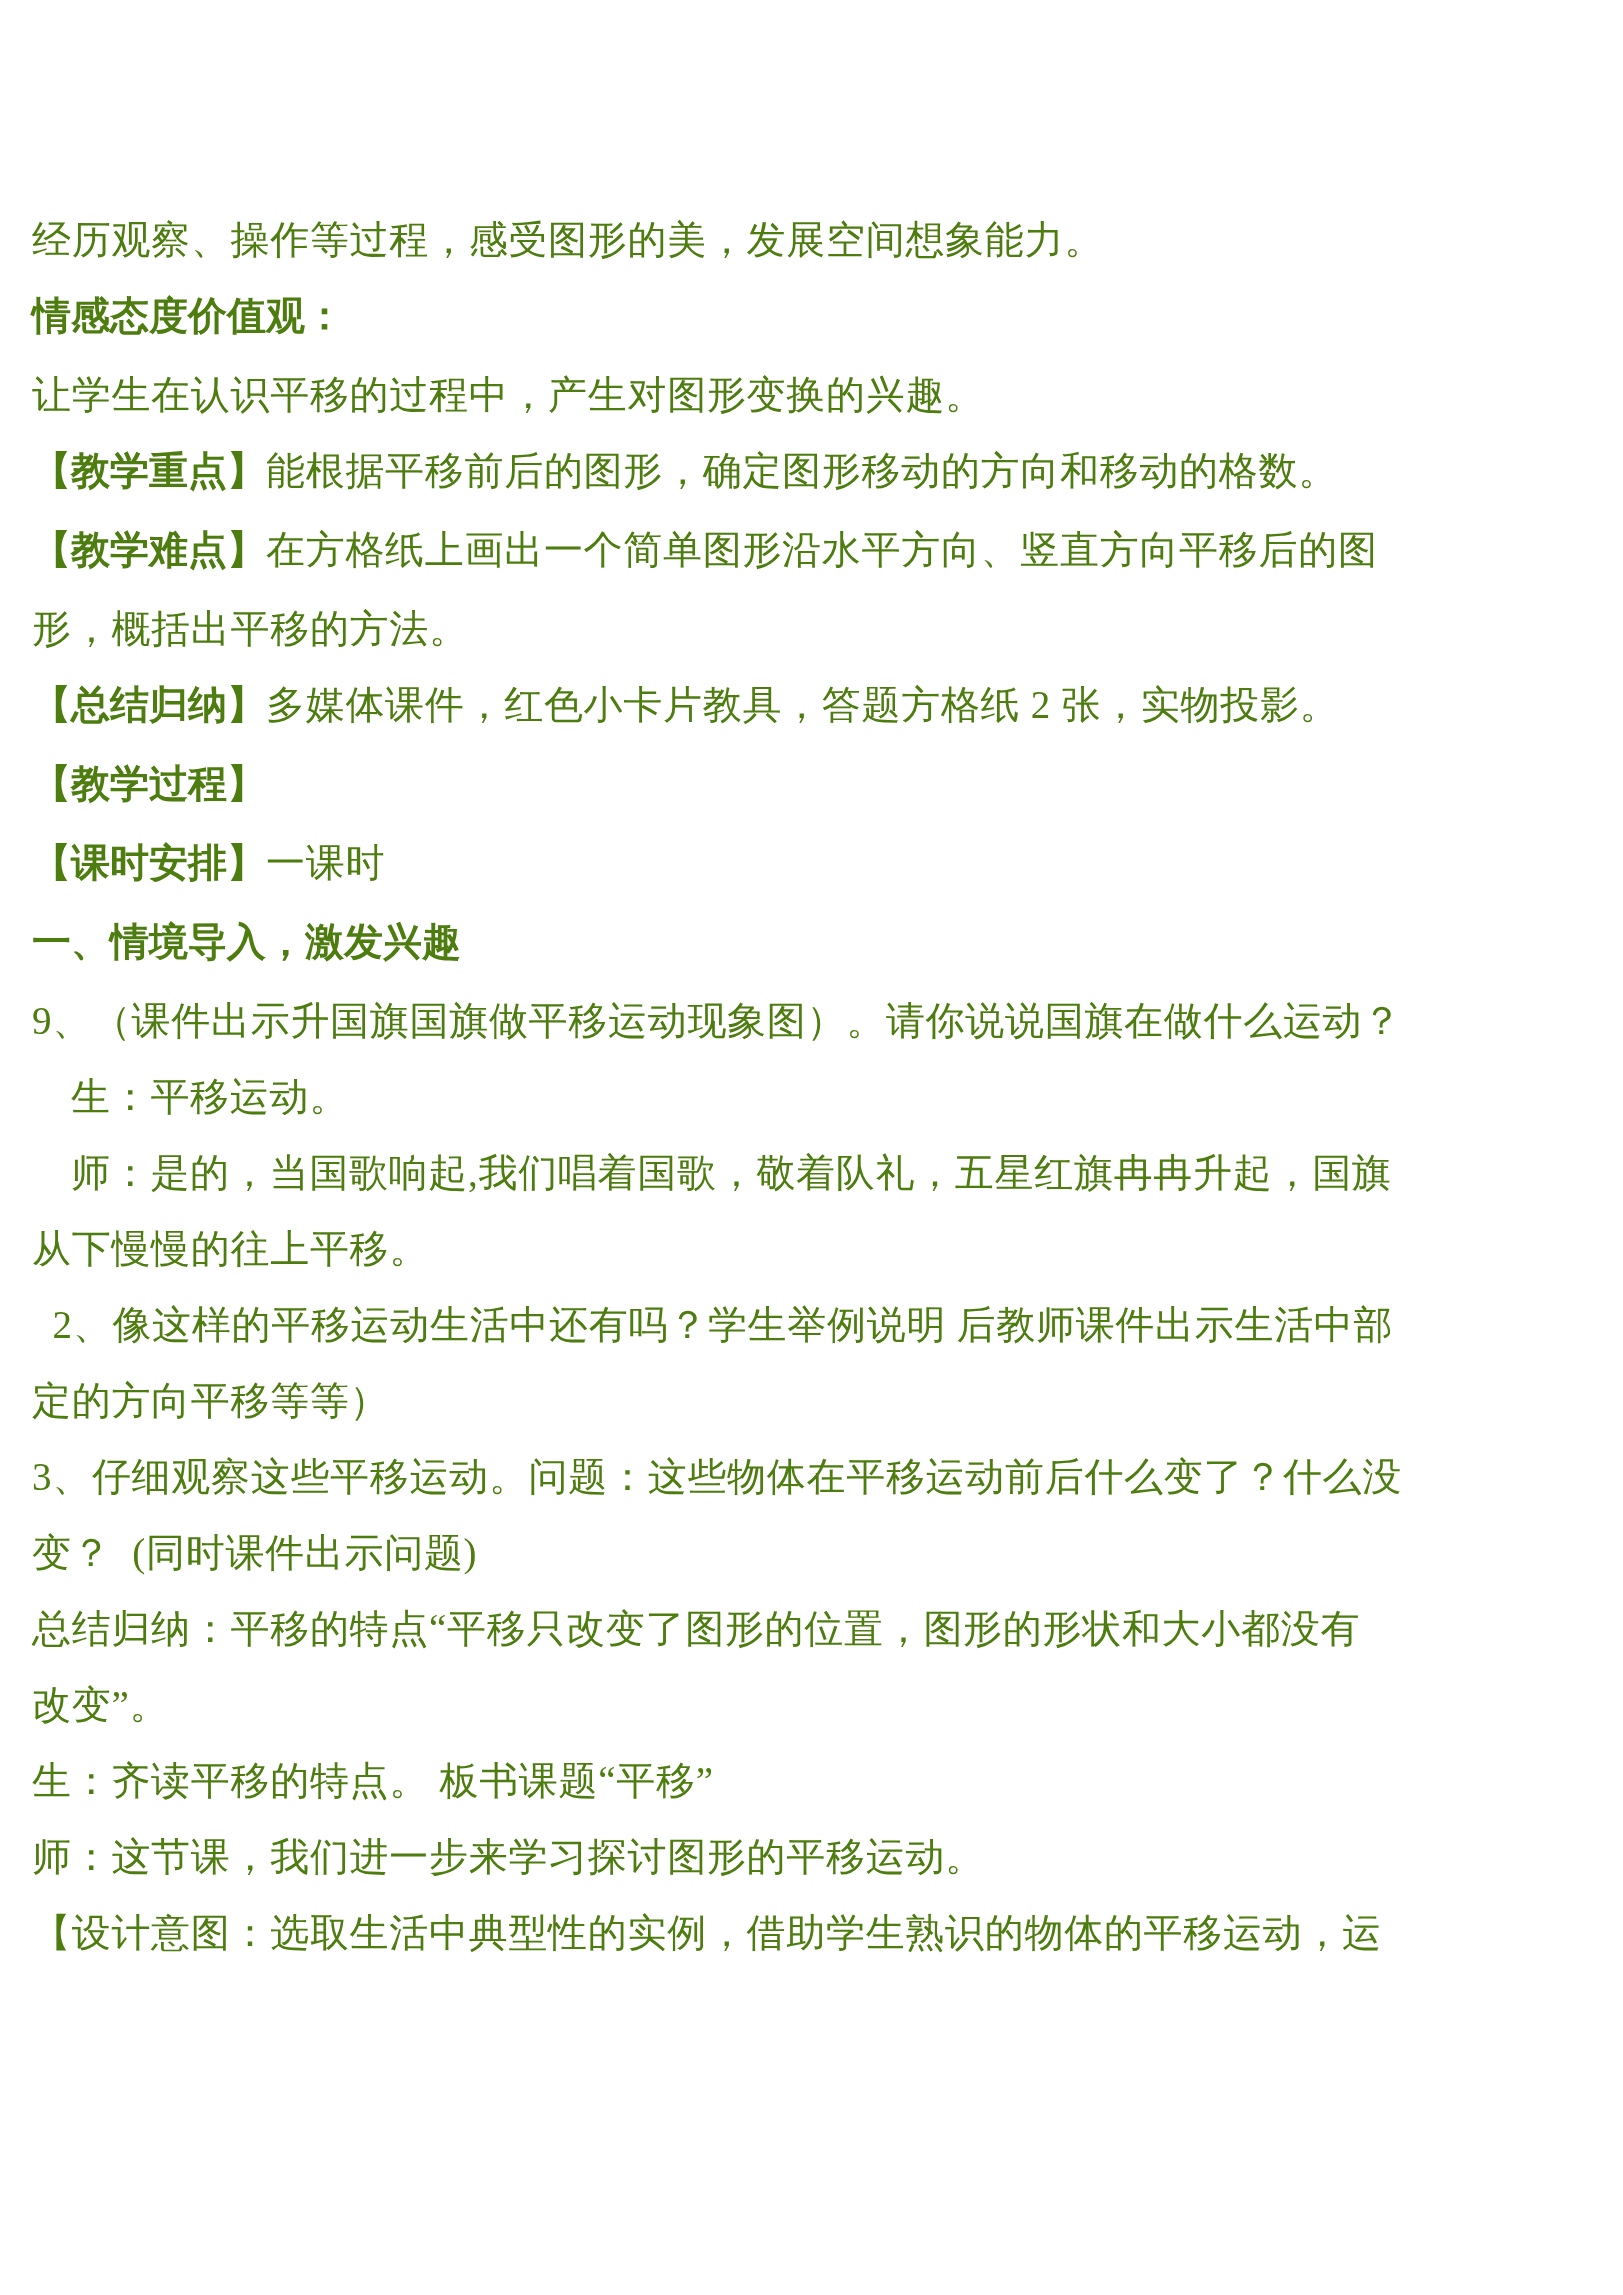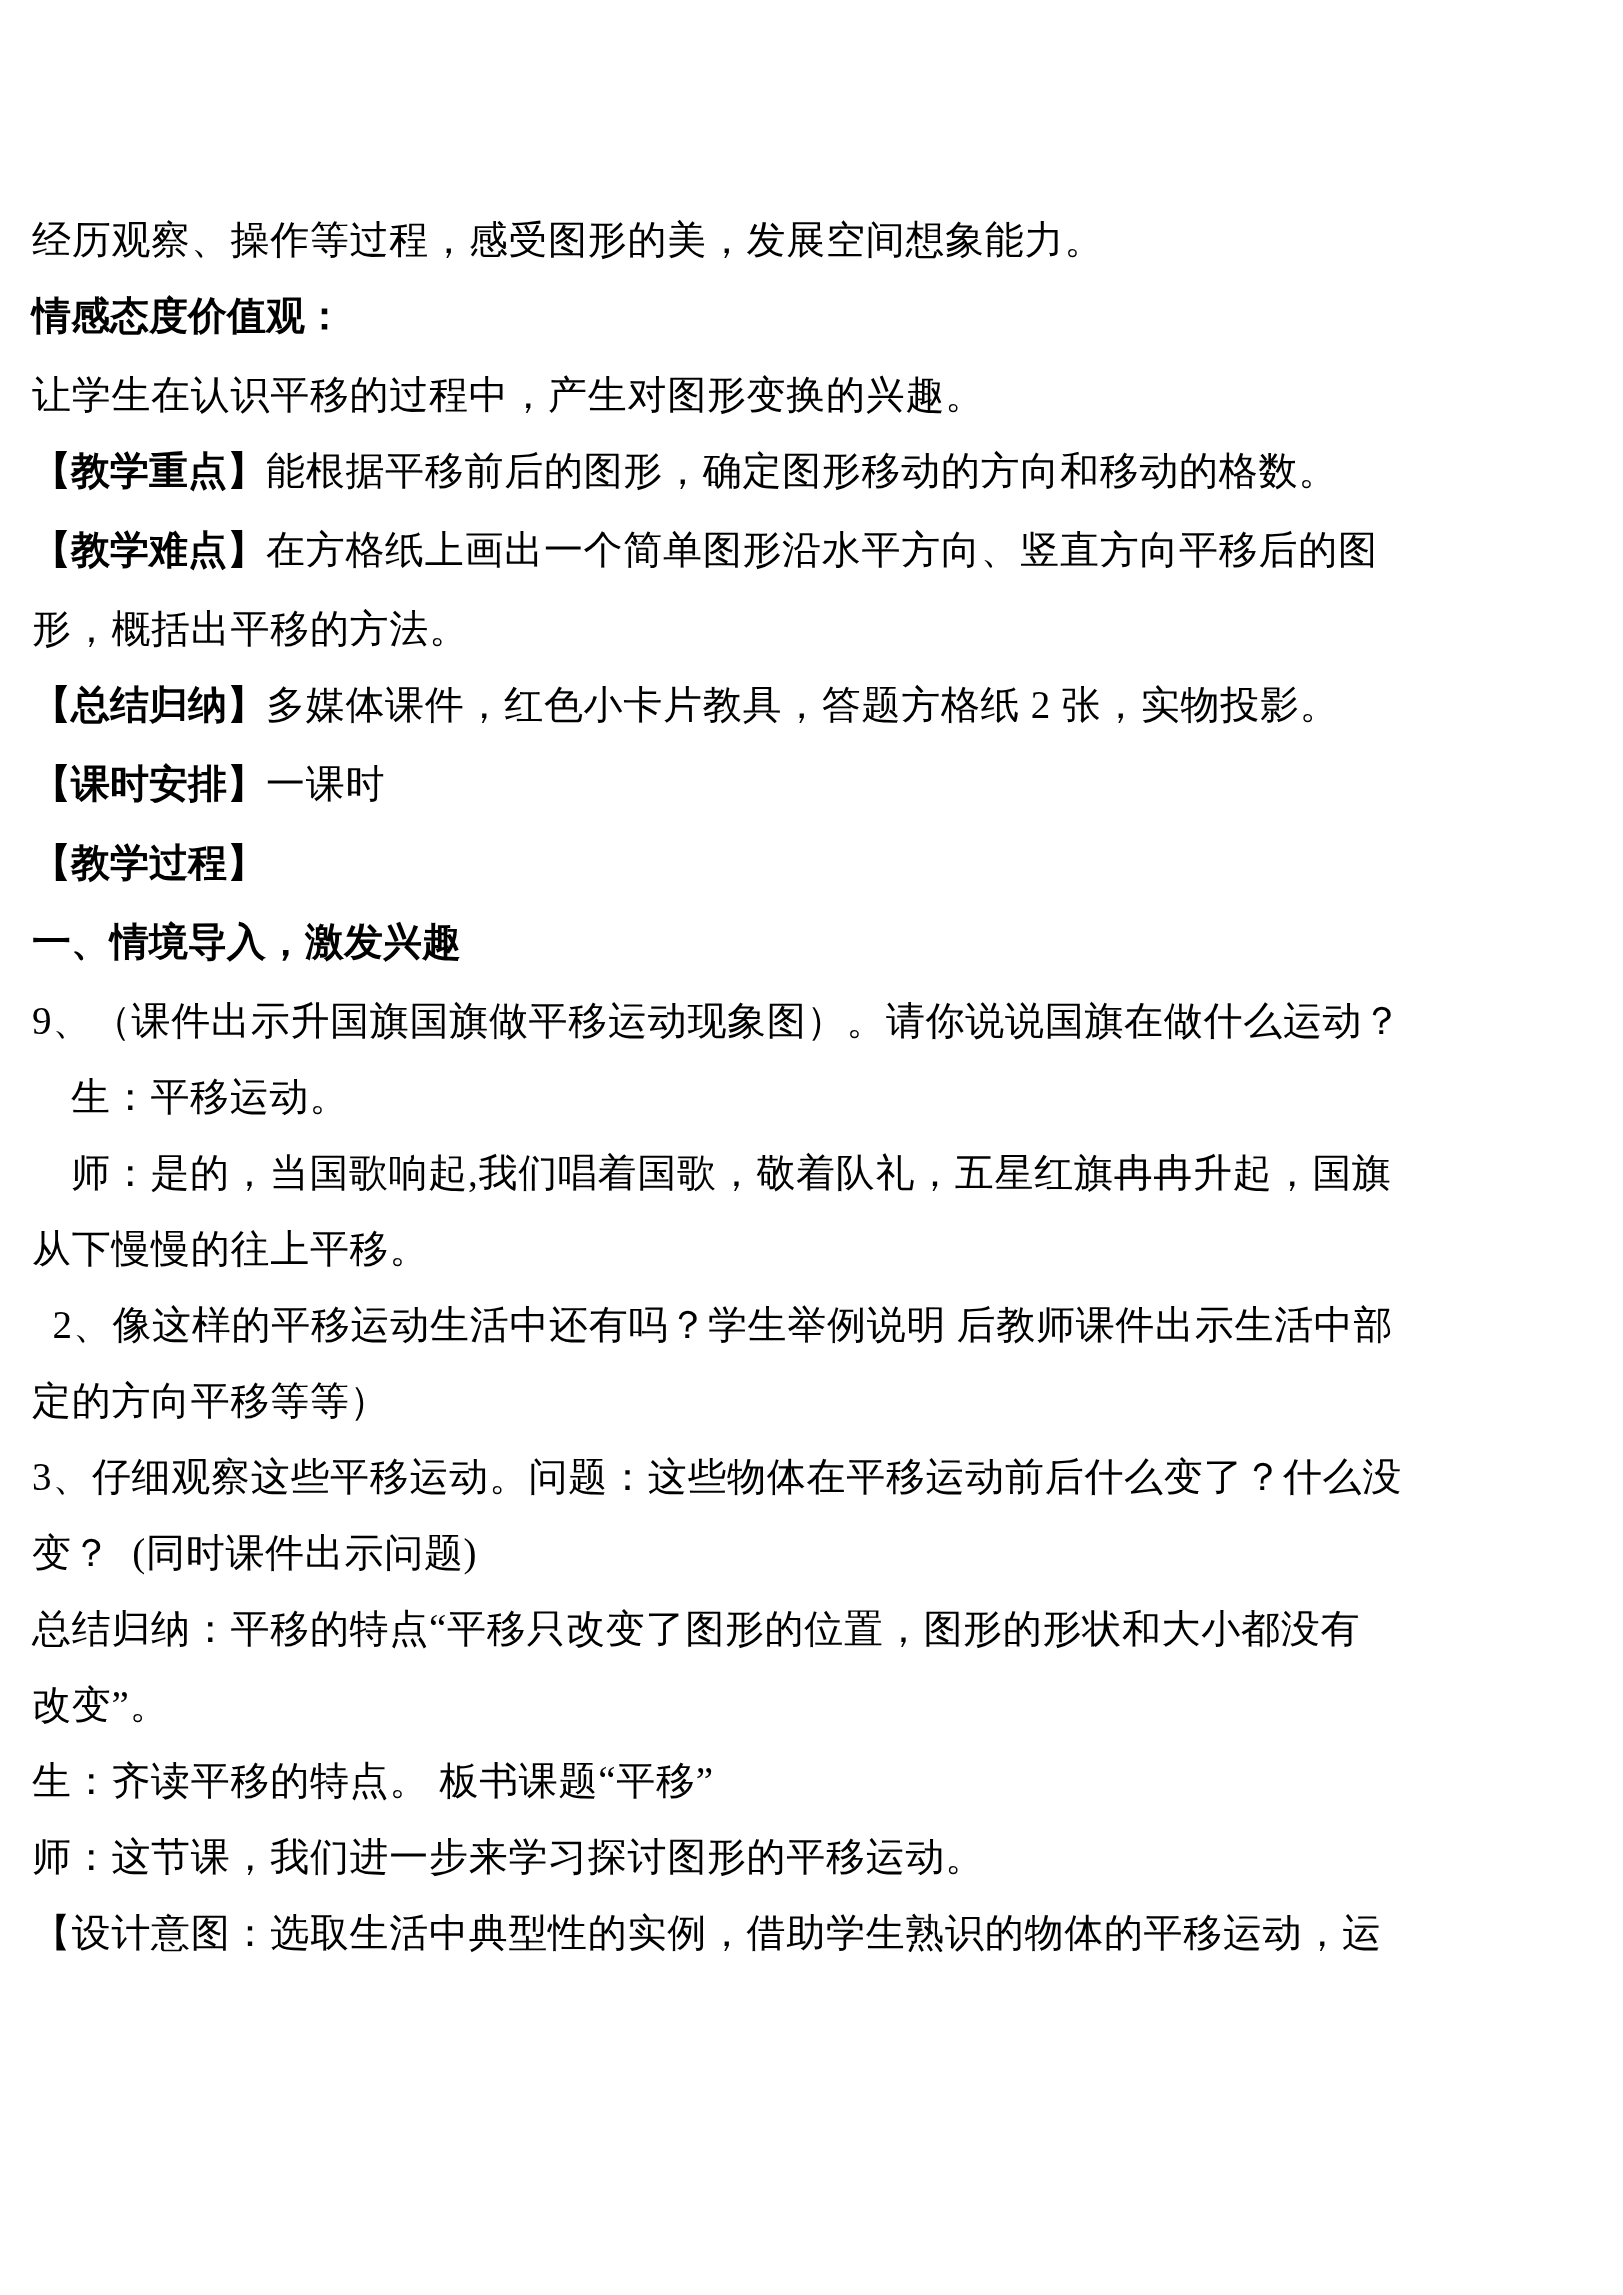--- a/index.html
+++ b/index.html
@@ -31,30 +31,30 @@
   span.run  { font-weight: normal; }
   span.run.b {
     font-weight: bold;
     font-family: Liberation Mono, monospace;
     letter-spacing: 0;
   }
 </style>
 </head>
 <body>
 
-<div class="page" style="background: rgb(255, 255, 255); color: #000000; padding-left: 32px;">
+<div class="page" style="background: rgb(255, 255, 255); color: #4d7c0f; padding-left: 32px;">
     <p class="line"><span class="run">经历观察、操作等过程，感受图形的美，发展空间想象能力。</span></p>
     <p class="line"><span class="run b">情感态度价值观：</span></p>
     <p class="line"><span class="run">让学生在认识平移的过程中，产生对图形变换的兴趣。</span></p>
     <p class="line"><span class="run b">【教学重点】</span><span class="run">能根据平移前后的图形，确定图形移动的方向和移动的格数。</span></p>
     <p class="line"><span class="run b">【教学难点】</span><span class="run">在方格纸上画出一个简单图形沿水平方向、竖直方向平移后的图</span></p>
     <p class="line"><span class="run">形，概括出平移的方法。</span></p>
     <p class="line"><span class="run b">【总结归纳】</span><span class="run">多媒体课件，红色小卡片教具，答题方格纸 2 张，实物投影。</span></p>
+    <p class="line"><span class="run b">【教学过程】</span></p>
     <p class="line"><span class="run b">【课时安排】</span><span class="run">一课时</span></p>
-    <p class="line"><span class="run b">【教学过程】</span></p>
     <p class="line"><span class="run b">一、情境导入，激发兴趣</span></p>
     <p class="line"><span class="run">9、（课件出示升国旗国旗做平移运动现象图）。请你说说国旗在做什么运动？</span></p>
     <p class="line ind-1"><span class="run">生：平移运动。</span></p>
     <p class="line ind-1"><span class="run">师：是的，当国歌响起,我们唱着国歌，敬着队礼，五星红旗冉冉升起，国旗</span></p>
     <p class="line"><span class="run">从下慢慢的往上平移。</span></p>
     <p class="line ind-0_5"><span class="run">2、像这样的平移运动生活中还有吗？学生举例说明 后教师课件出示生活中部</span></p>
     <p class="line"><span class="run">定的方向平移等等）</span></p>
     <p class="line"><span class="run">3、仔细观察这些平移运动。问题：这些物体在平移运动前后什么变了？什么没</span></p>
     <p class="line"><span class="run">变？  (同时课件出示问题)</span></p>
     <p class="line"><span class="run">总结归纳：平移的特点“平移只改变了图形的位置，图形的形状和大小都没有</span></p>

